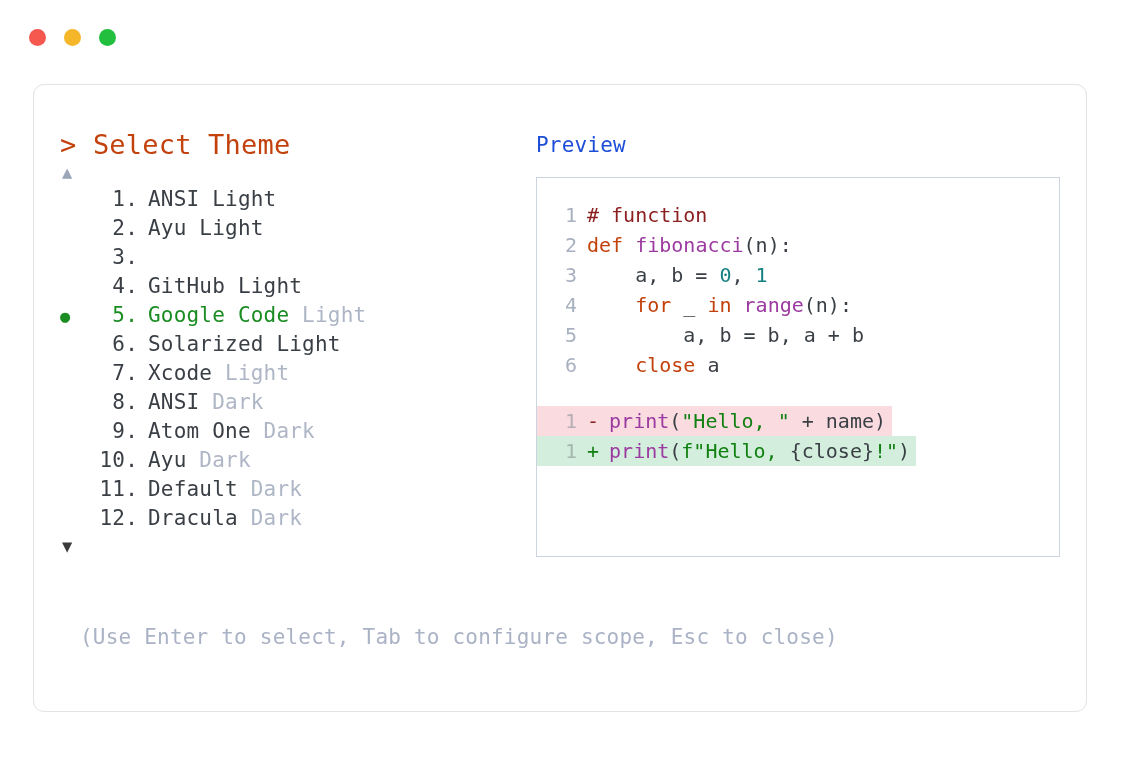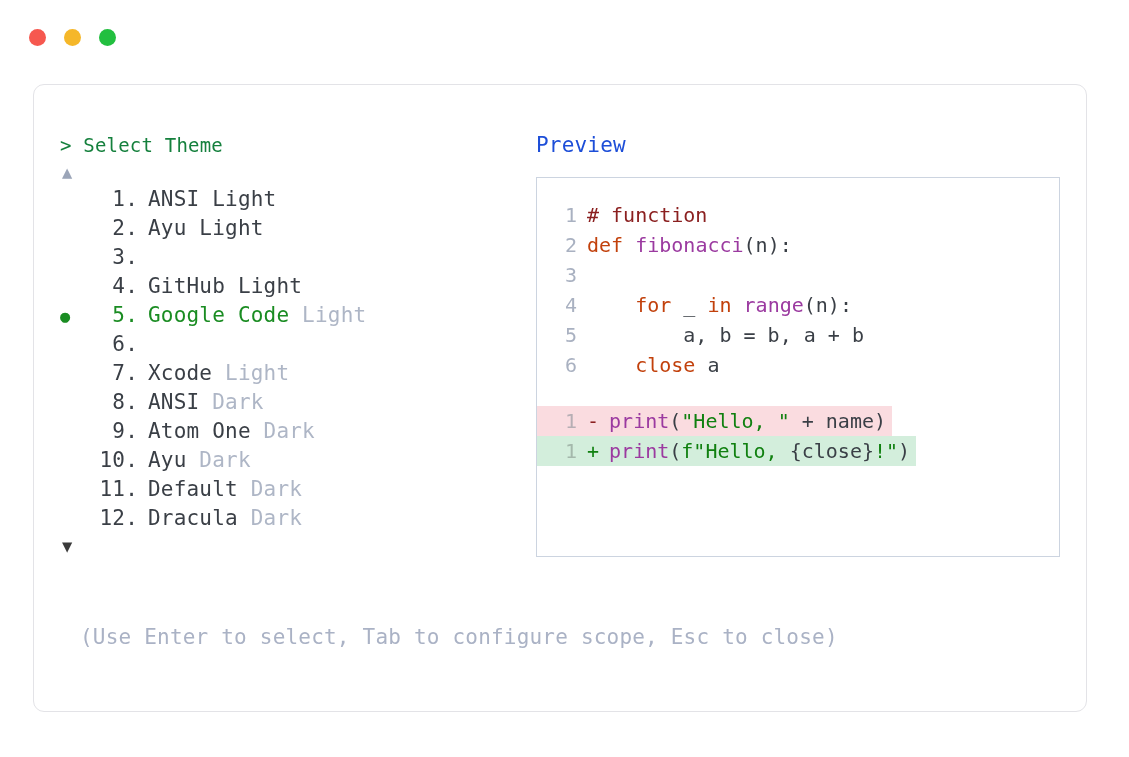--- a/index.html
+++ b/index.html
@@ -54,23 +54,23 @@
 
   
   .list-pane {
     position: absolute;
     left: 26px;
     top: 46px;
     width: 470px;
   }
 
   .prompt-line {
-    font-size: 19px;
+    font-size: 27px;
     line-height: 28px;
-    color: #15803d;
+    color: #c2410c;
     letter-spacing: 0.2px;
     white-space: pre;
   }
 
   .scroll-arrow {
     font-size: 17px;
     line-height: 26px;
     height: 26px;
     padding-left: 2px;
     user-select: none;
@@ -215,40 +215,40 @@
 
     <div class="list-pane">
       <div class="prompt-line">&gt; Select Theme</div>
       <div class="scroll-arrow up">▲</div>
       <ul class="theme-list" id="theme-list">
           <li class="theme-row"><span class="bullet-cell"></span><span class="index-cell">1.</span><span class="name-cell">ANSI Light</span></li>
           <li class="theme-row"><span class="bullet-cell"></span><span class="index-cell">2.</span><span class="name-cell">Ayu Light</span></li>
           <li class="theme-row"><span class="bullet-cell"></span><span class="index-cell">3.</span></li>
           <li class="theme-row"><span class="bullet-cell"></span><span class="index-cell">4.</span><span class="name-cell">GitHub Light</span></li>
           <li class="theme-row selected"><span class="bullet-cell">●</span><span class="index-cell">5.</span><span class="name-cell">Google Code</span><span class="suffix-dim"> Light</span></li>
-          <li class="theme-row"><span class="bullet-cell"></span><span class="index-cell">6.</span></li>
+          <li class="theme-row"><span class="bullet-cell"></span><span class="index-cell">6.</span><span class="name-cell">Solarized Light</span></li>
           <li class="theme-row"><span class="bullet-cell"></span><span class="index-cell">7.</span><span class="name-cell">Xcode</span><span class="suffix-dim"> Light</span></li>
           <li class="theme-row"><span class="bullet-cell"></span><span class="index-cell">8.</span><span class="name-cell">ANSI</span><span class="suffix-dim"> Dark</span></li>
           <li class="theme-row"><span class="bullet-cell"></span><span class="index-cell">9.</span><span class="name-cell">Atom One</span><span class="suffix-dim"> Dark</span></li>
           <li class="theme-row"><span class="bullet-cell"></span><span class="index-cell">10.</span><span class="name-cell">Ayu</span><span class="suffix-dim"> Dark</span></li>
           <li class="theme-row"><span class="bullet-cell"></span><span class="index-cell">11.</span><span class="name-cell">Default</span><span class="suffix-dim"> Dark</span></li>
           <li class="theme-row"><span class="bullet-cell"></span><span class="index-cell">12.</span><span class="name-cell">Dracula</span><span class="suffix-dim"> Dark</span></li>
         </ul>
       <div class="scroll-arrow down">▼</div>
     </div>
 
     <div class="hint">(Use Enter to select, Tab to configure scope, Esc to close)</div>
 
     <div class="preview-pane">
       <div class="preview-title">Preview</div>
       <div class="preview-box">
         <div class="code-block" id="code-block">
             <div class="code-line"><span class="gutter">1</span><span class="code-text"><span class="tk-comment"># function</span></span></div>
             <div class="code-line"><span class="gutter">2</span><span class="code-text"><span class="tk-keyword">def </span><span class="tk-func">fibonacci</span><span class="tk-plain">(n):</span></span></div>
-            <div class="code-line"><span class="gutter">3</span></div>
+            <div class="code-line"><span class="gutter">3</span><span class="code-text"><span class="tk-plain">    a, b = </span><span class="tk-number">0</span><span class="tk-plain">, </span><span class="tk-number">1</span></span></div>
             <div class="code-line"><span class="gutter">4</span><span class="code-text"><span class="tk-plain">    </span><span class="tk-keyword">for</span><span class="tk-plain"> _ </span><span class="tk-keyword">in</span><span class="tk-plain"> </span><span class="tk-func">range</span><span class="tk-plain">(n):</span></span></div>
             <div class="code-line"><span class="gutter">5</span><span class="code-text"><span class="tk-plain">        a, b = b, a + b</span></span></div>
             <div class="code-line"><span class="gutter">6</span><span class="code-text"><span class="tk-plain">    </span><span class="tk-keyword">close</span><span class="tk-plain"> a</span></span></div>
           </div>
         <div class="blank-line"></div>
         <div class="diff-block" id="diff-block">
             <div class="diff-line removed"><span class="gutter">1</span><span class="diff-sign">-</span><span class="diff-code"><span class="tk-func">print</span><span class="tk-plain">(</span><span class="tk-string">"Hello, "</span><span class="tk-plain"> + name)</span></span></div>
             <div class="diff-line added"><span class="gutter">1</span><span class="diff-sign">+</span><span class="diff-code"><span class="tk-func">print</span><span class="tk-plain">(</span><span class="tk-string">f"Hello, </span><span class="tk-plain">{close}</span><span class="tk-string">!"</span><span class="tk-plain">)</span></span></div>
           </div>
       </div>

